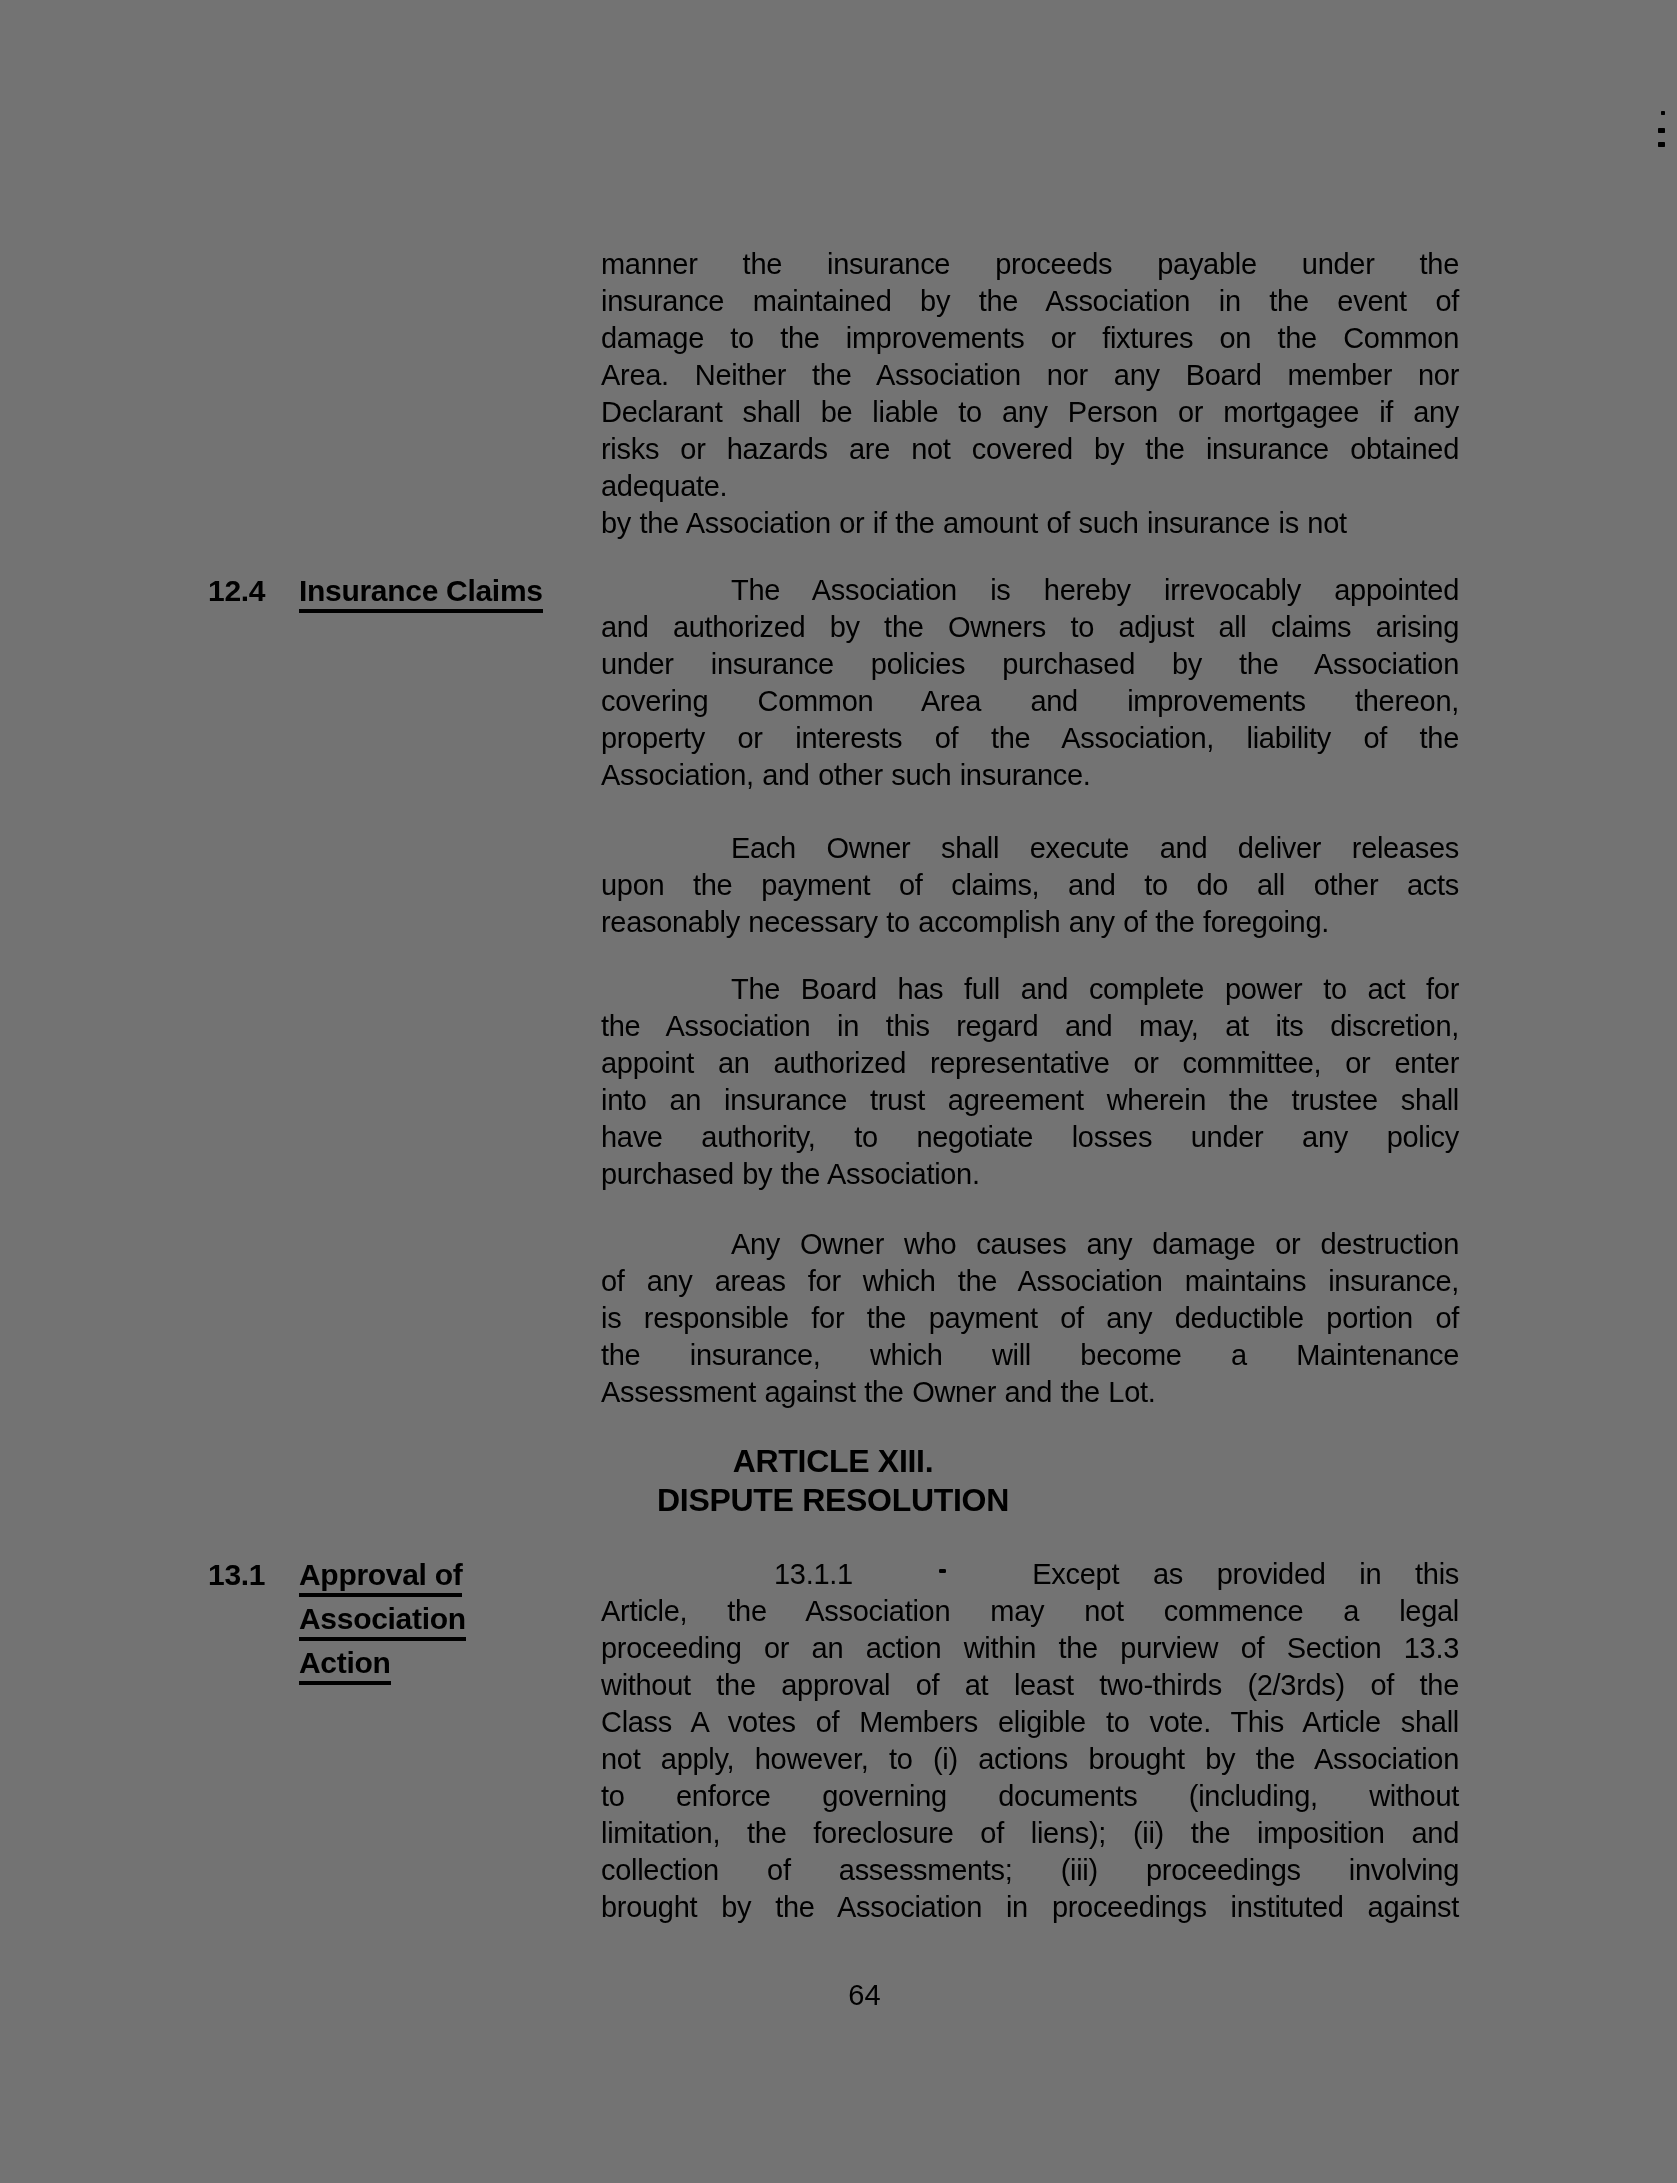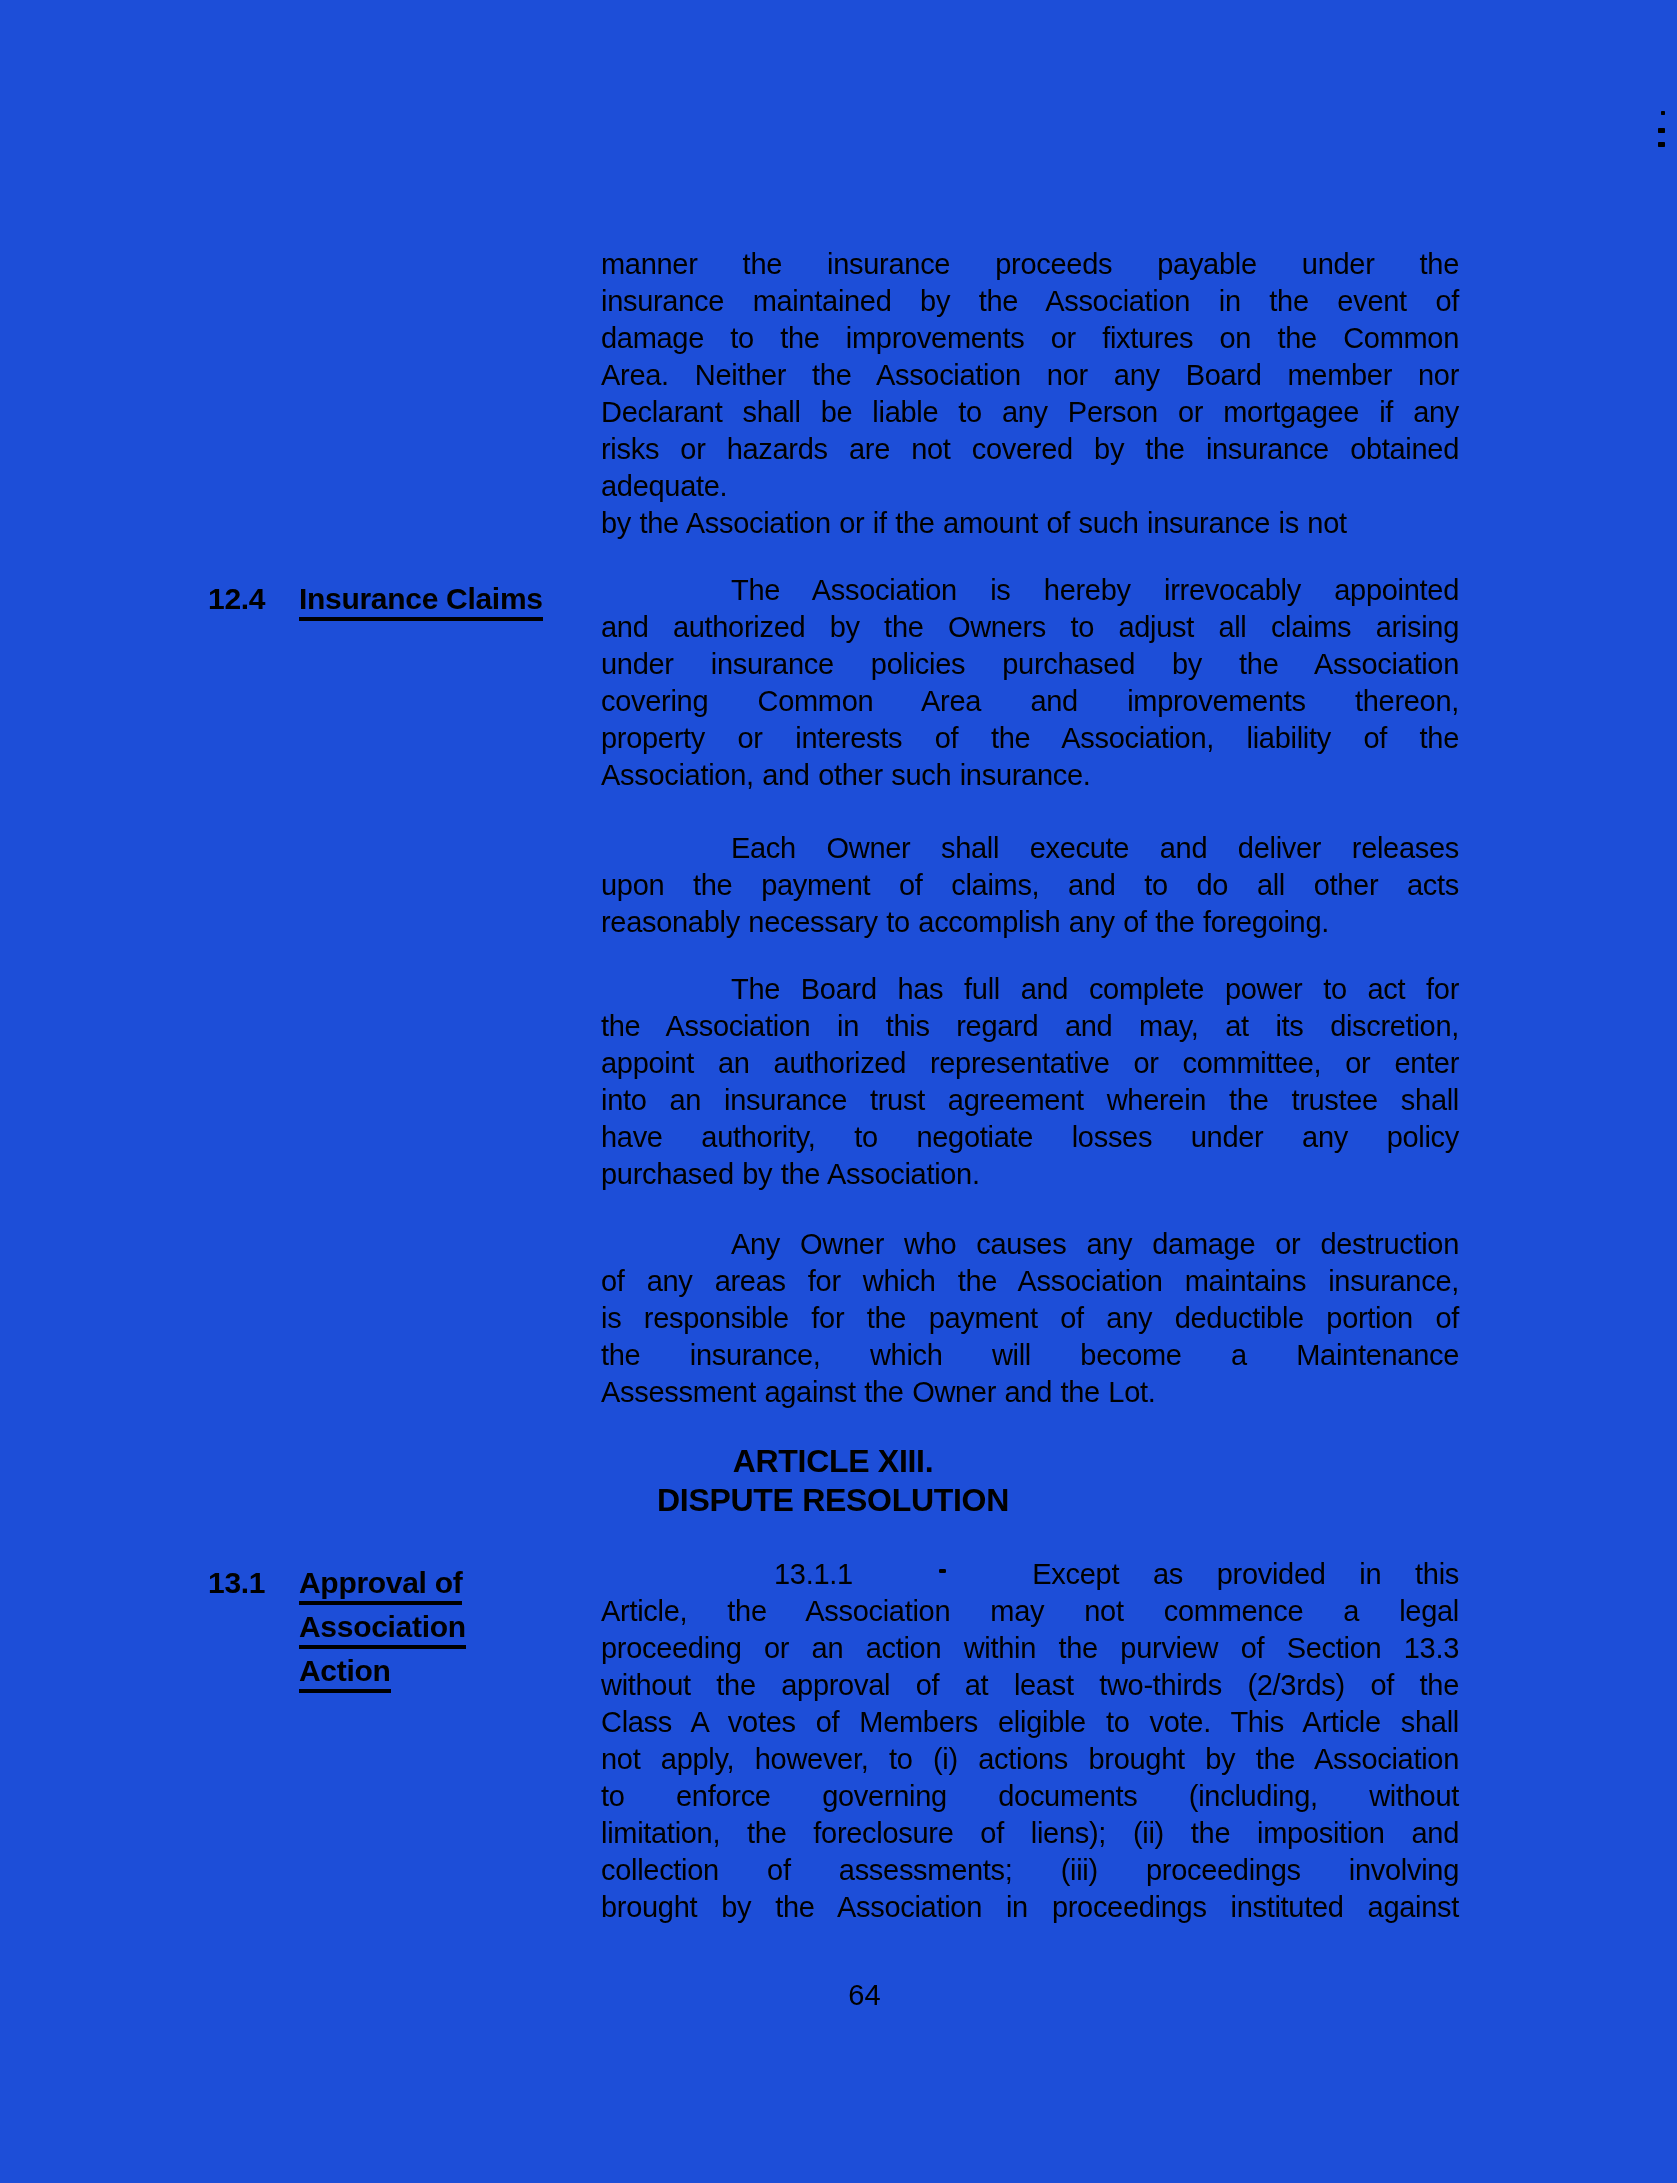--- a/index.html
+++ b/index.html
@@ -11,21 +11,21 @@
     width: 1677px;
     height: 2183px;
     position: relative;
     font-family: "Liberation Sans", sans-serif;
     color: #000;
   }
   .page {
     position: absolute;
     inset: 0;
     overflow: hidden;
-    background: #1d4ed8;
+    background: #737373;
   }
 
   
   .body-text {
     font-size: 29px;
     line-height: 37px;
     letter-spacing: -0.3px;
     word-spacing: 0.7px;
   }
   .content-block {
@@ -43,21 +43,21 @@
   }
   .indent-first .line:first-child {
     text-indent: 130px;
   }
 
   
   .row { position: relative; }
   .section-label {
     position: absolute;
     left: 208px;
-    top: 8px;
+    top: 0;
     display: flex;
     font-weight: bold;
     font-size: 30px;
     line-height: 37px;
     letter-spacing: -0.3px;
     white-space: nowrap;
   }
   .sec-num { width: 91px; }
   .t-line { line-height: 37px; margin-bottom: 7.2px; }
   .t-line span {

